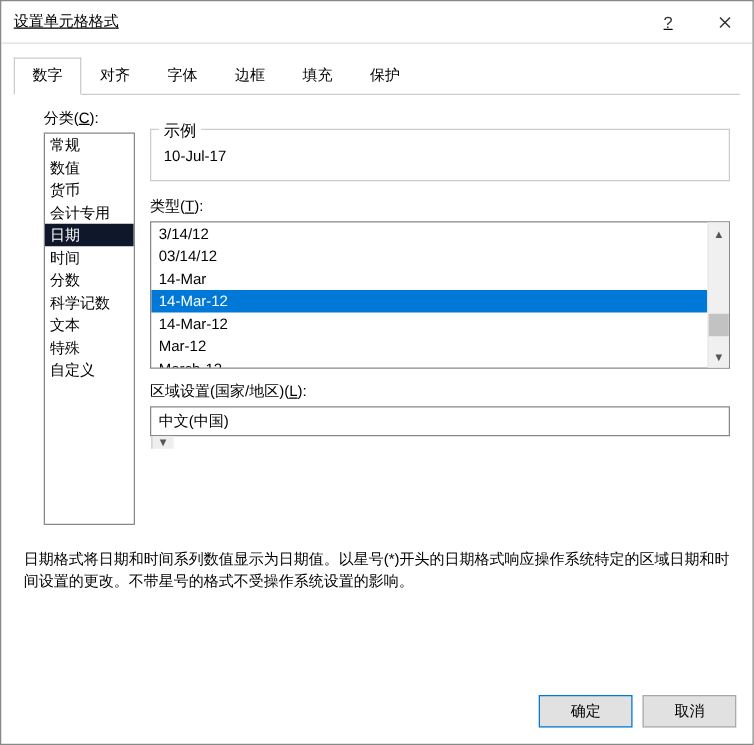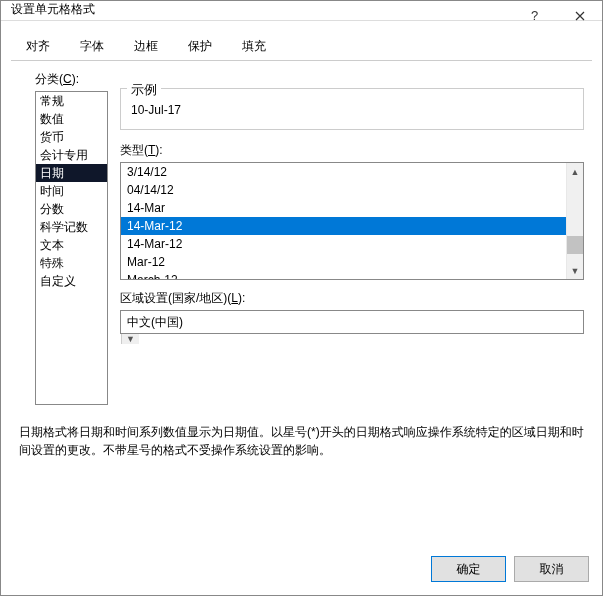--- a/index.html
+++ b/index.html
@@ -7,24 +7,26 @@
     font-family: "Microsoft YaHei", "Segoe UI", Tahoma, sans-serif;
     font-size: 12px;
     background: #fff;
     color: #000;
     width: 603px;
     height: 596px;
     overflow: hidden;
     border: 1px solid #888;
   }
   .titlebar {
-    height: 20px;
-    display: flex;
+    height: 34px;
+    display: flex;
+    align-items: center;
     padding-left: 10px;
     border-bottom: 1px solid #ddd;
+    text-decoration: underline;
   }
   .titlebar-title { flex: 1; font-size: 12px; }
   .titlebar-btn {
     width: 45px;
     height: 29px;
     display: flex;
     align-items: center;
     justify-content: center;
     font-size: 13px;
     font-family: "Segoe UI Symbol", sans-serif;
@@ -183,25 +185,26 @@
   <div class="titlebar-title">设置单元格格式</div>
   <div class="titlebar-btn">?</div>
   <div class="titlebar-btn">
     <svg width="10" height="10" viewBox="0 0 10 10">
         <path d="M1 1 L9 9 M9 1 L1 9" stroke-width="1.2" fill="none"></path>
       </svg>
   </div>
 </div>
 
 <div class="tabs">
+  <div class="tab active">数字</div>
   <div class="tab">对齐</div>
   <div class="tab">字体</div>
   <div class="tab">边框</div>
+  <div class="tab">填充</div>
   <div class="tab">保护</div>
-  <div class="tab">填充</div>
 </div>
 
 <div class="content">
   <div class="row">
     <div class="left-col">
       <span class="label"><span>分类(</span><span class="u">C</span><span>):</span></span>
       <div class="listbox" id="category-list">
           <div class="item">常规</div>
           <div class="item">数值</div>
           <div class="item">货币</div>
@@ -221,21 +224,21 @@
         <div class="legend">示例</div>
         <div class="sample-val">10-Jul-17</div>
       </div>
 
       <div style="height:12px"></div>
 
       <span class="label"><span>类型(</span><span class="u">T</span><span>):</span></span>
       <div class="typebox">
         <div class="typebox-list" id="type-list">
             <div class="titem">3/14/12</div>
-            <div class="titem">04/14/12</div>
+            <div class="titem">03/14/12</div>
             <div class="titem">14-Mar</div>
             <div class="titem selected">14-Mar-12</div>
             <div class="titem">14-Mar-12</div>
             <div class="titem">Mar-12</div>
             <div class="titem">March-12</div>
           </div>
         <div class="scrollbar">
           <div class="sb-btn">▲</div>
           <div class="sb-track">
             <div class="sb-thumb" style="top:56px;height:18px"></div>

